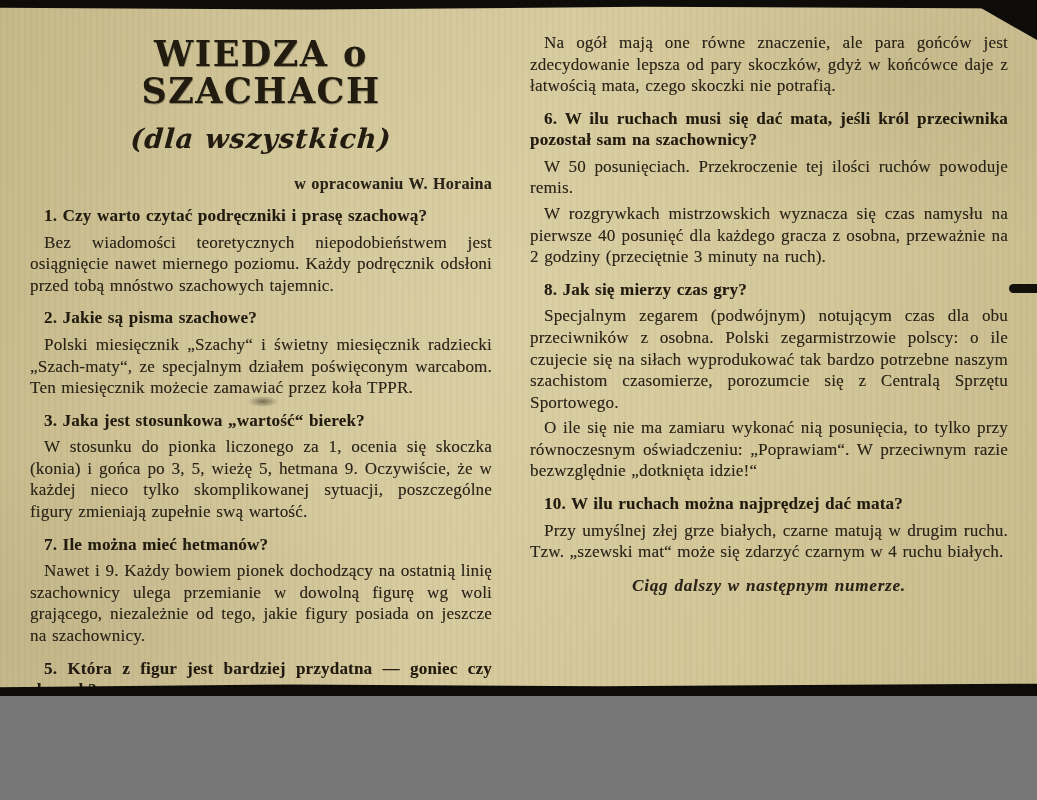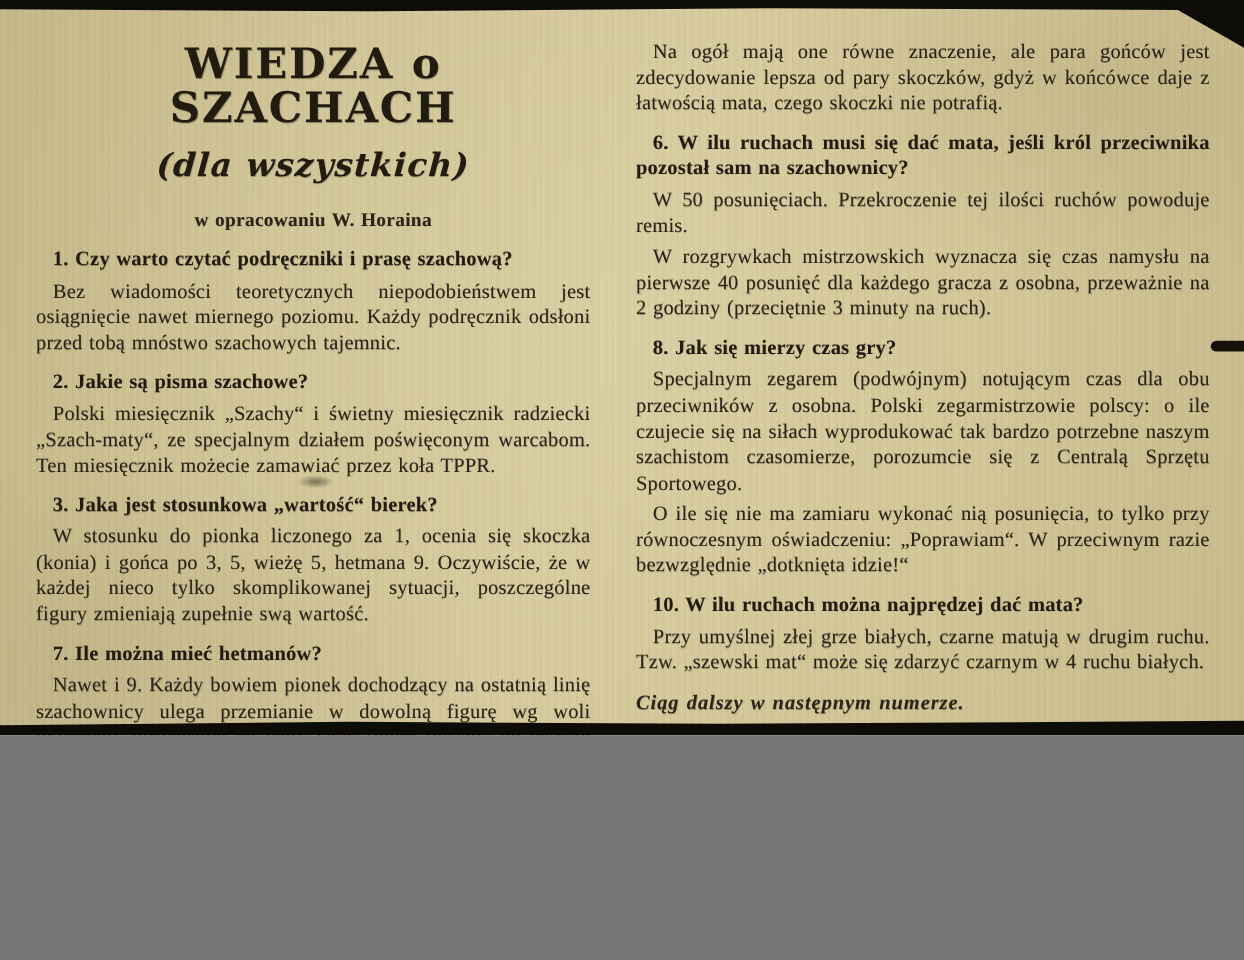--- a/index.html
+++ b/index.html
@@ -6,21 +6,21 @@
     --paper: #cfc396;
     --ink: #2a2318;
   }
   * { box-sizing: border-box; }
   html, body { margin: 0; padding: 0; }
   body { background: #777; }
 
   .page {
     position: relative;
     width: 1037px;
-    height: 613px;
+    height: 696px;
     margin: 0;
     overflow: hidden;
     background:
       radial-gradient(ellipse 420px 260px at 88% 12%, rgba(110,92,52,0.10), transparent 65%),
       radial-gradient(ellipse 500px 300px at 8% 92%, rgba(100,84,46,0.10), transparent 65%),
       radial-gradient(ellipse 700px 500px at 50% 45%, rgba(255,248,220,0.10), transparent 70%),
       repeating-linear-gradient(90deg, rgba(60,48,20,0.022) 0 2px, rgba(255,255,255,0.015) 2px 6px),
       linear-gradient(103deg, #c4b888 0%, #cfc396 22%, #d6ca9d 48%, #d2c697 72%, #c7bb8c 100%);
     font-family: "Liberation Serif", "DejaVu Serif", serif;
     color: var(--ink);
@@ -91,42 +91,42 @@
     font-size: 27px;
     text-align: center;
     letter-spacing: 1px;
     margin: 0 0 18px;
     color: #221b10;
     transform: skewX(-4deg);
   }
   .article-byline {
     font-weight: 700;
     font-size: 16px;
-    text-align: center;
+    text-align: right;
     margin: 0 0 0;
     letter-spacing: 0.3px;
   }
 
   .q {
     font-size: 17px;
     font-weight: 700;
     margin: 11px 0 5px;
     text-indent: 14px;
     letter-spacing: 0.2px;
     color: #221b10;
   }
   .a {
     margin: 0 0 4px;
     text-indent: 14px;
   }
 
   .footer-note {
     font-style: italic;
     font-weight: 700;
-    text-align: left;
+    text-align: center;
     letter-spacing: 0.8px;
     margin-top: 12px;
     text-indent: 0;
   }
 </style>
 </head>
 <body>
 
 <div class="page">
 

